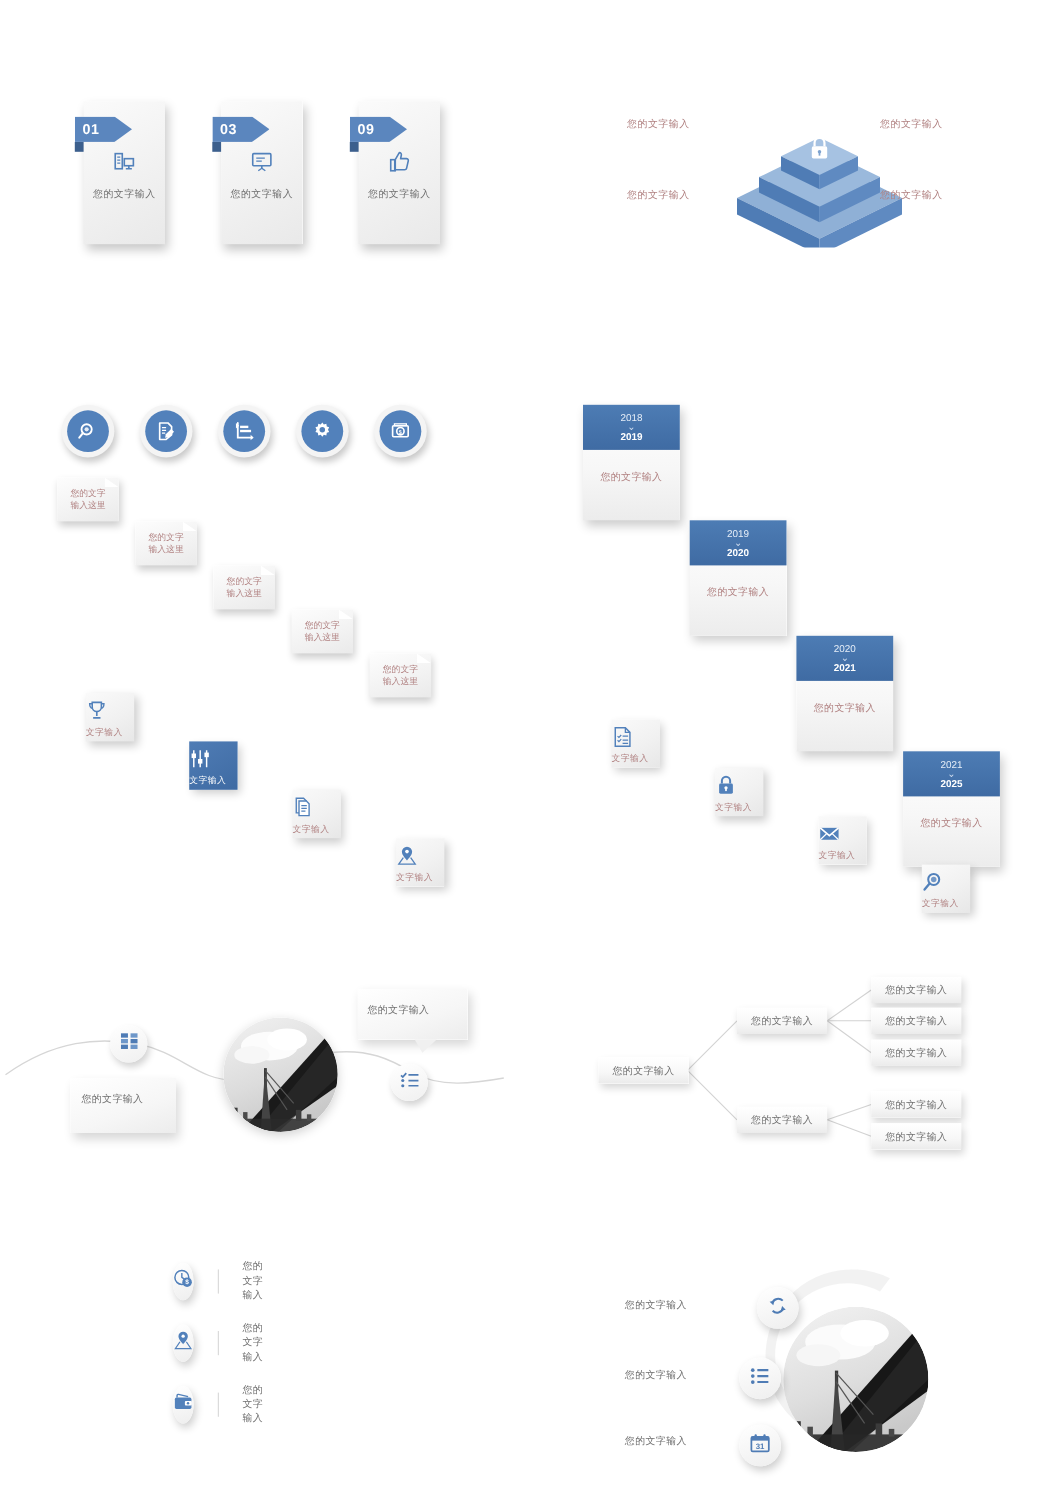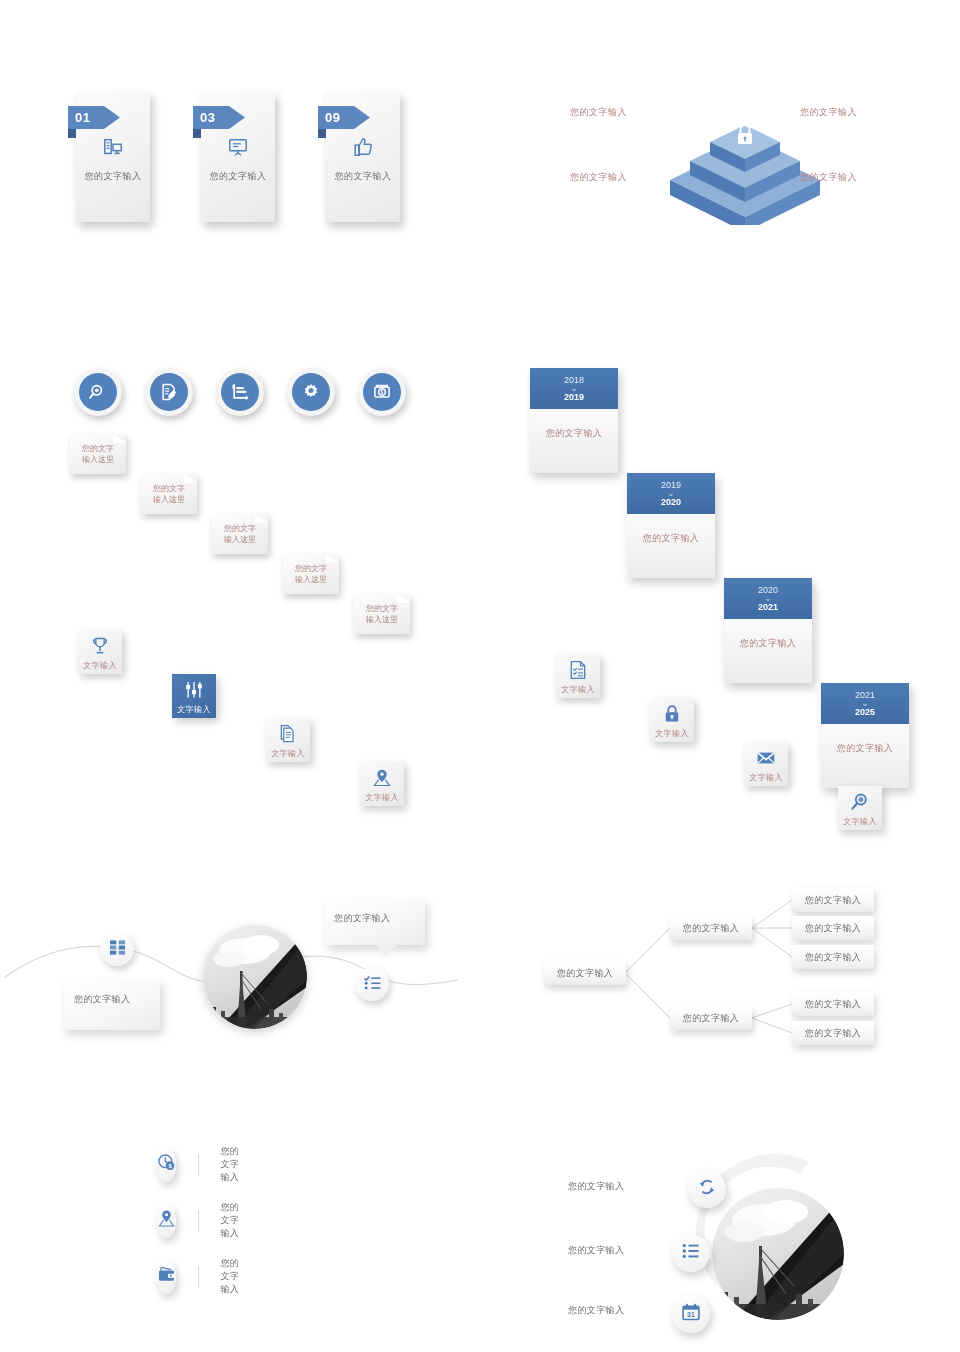--- a/index.html
+++ b/index.html
@@ -87,21 +87,21 @@
   .yearcard .body{
     display:flex;justify-content:center;padding-top:18px;
     font-size:9px;color:#b08080;letter-spacing:.4px;
   }
 
   
   .tile{
     width:44px;height:44px;position:relative;
     background:linear-gradient(150deg,#fafafa 0%,#f1f1f1 55%,#e7e7e7 100%);
     box-shadow:3px 4px 8px rgba(0,0,0,.20);
-    display:flex;flex-direction:column;align-items:center;justify-content:center;
+    display:flex;flex-direction:column;justify-content:center;
   }
   .tile.active{background:linear-gradient(150deg,#4f7cb5 0%,#3f6ba3 100%);}
   .tile .ic{height:22px;display:flex;align-items:flex-end;}
   .tile .lbl{font-size:8px;margin-top:4px;color:#b08080;letter-spacing:.4px;}
   .tile.active .lbl{color:#ffffff;}
 
   
   .bubble{
     position:absolute;
     background:linear-gradient(160deg,#ffffff 0%,#f6f6f6 60%,#ececec 100%);
@@ -214,21 +214,21 @@
         <circle cx="195" cy="43" r="1.6" fill="#7fa3cf"></circle>
         <rect x="194.2" y="43.5" width="1.6" height="3" fill="#7fa3cf"></rect>
       </g>
     </svg>
     <div class="abs pyr-label t-red" style="left:20px;top:11px;">您的文字输入</div>
     <div class="abs pyr-label t-red" style="left:250px;top:11px;">您的文字输入</div>
     <div class="abs pyr-label t-red" style="left:20px;top:76px;">您的文字输入</div>
     <div class="abs pyr-label t-red" style="left:250px;top:76px;">您的文字输入</div>
   </div>
 
-  <div class="abs" style="left:74px;top:368px;">
+  <div class="abs" style="left:56px;top:368px;">
 
     <div class="abs circ" style="left:0px;top:0px;">
       <div class="inner">
         <svg width="20" height="20" viewBox="0 0 24 24">
           <circle cx="10.5" cy="10" r="5.6" fill="none" stroke="#ffffff" stroke-width="2"></circle>
           <circle cx="10.5" cy="10" r="2.3" fill="#ffffff" opacity=".85"></circle>
           <line x1="6.2" y1="14.3" x2="2.5" y2="19" stroke="#ffffff" stroke-width="2.2" stroke-linecap="round"></line>
         </svg>
       </div>
     </div>

